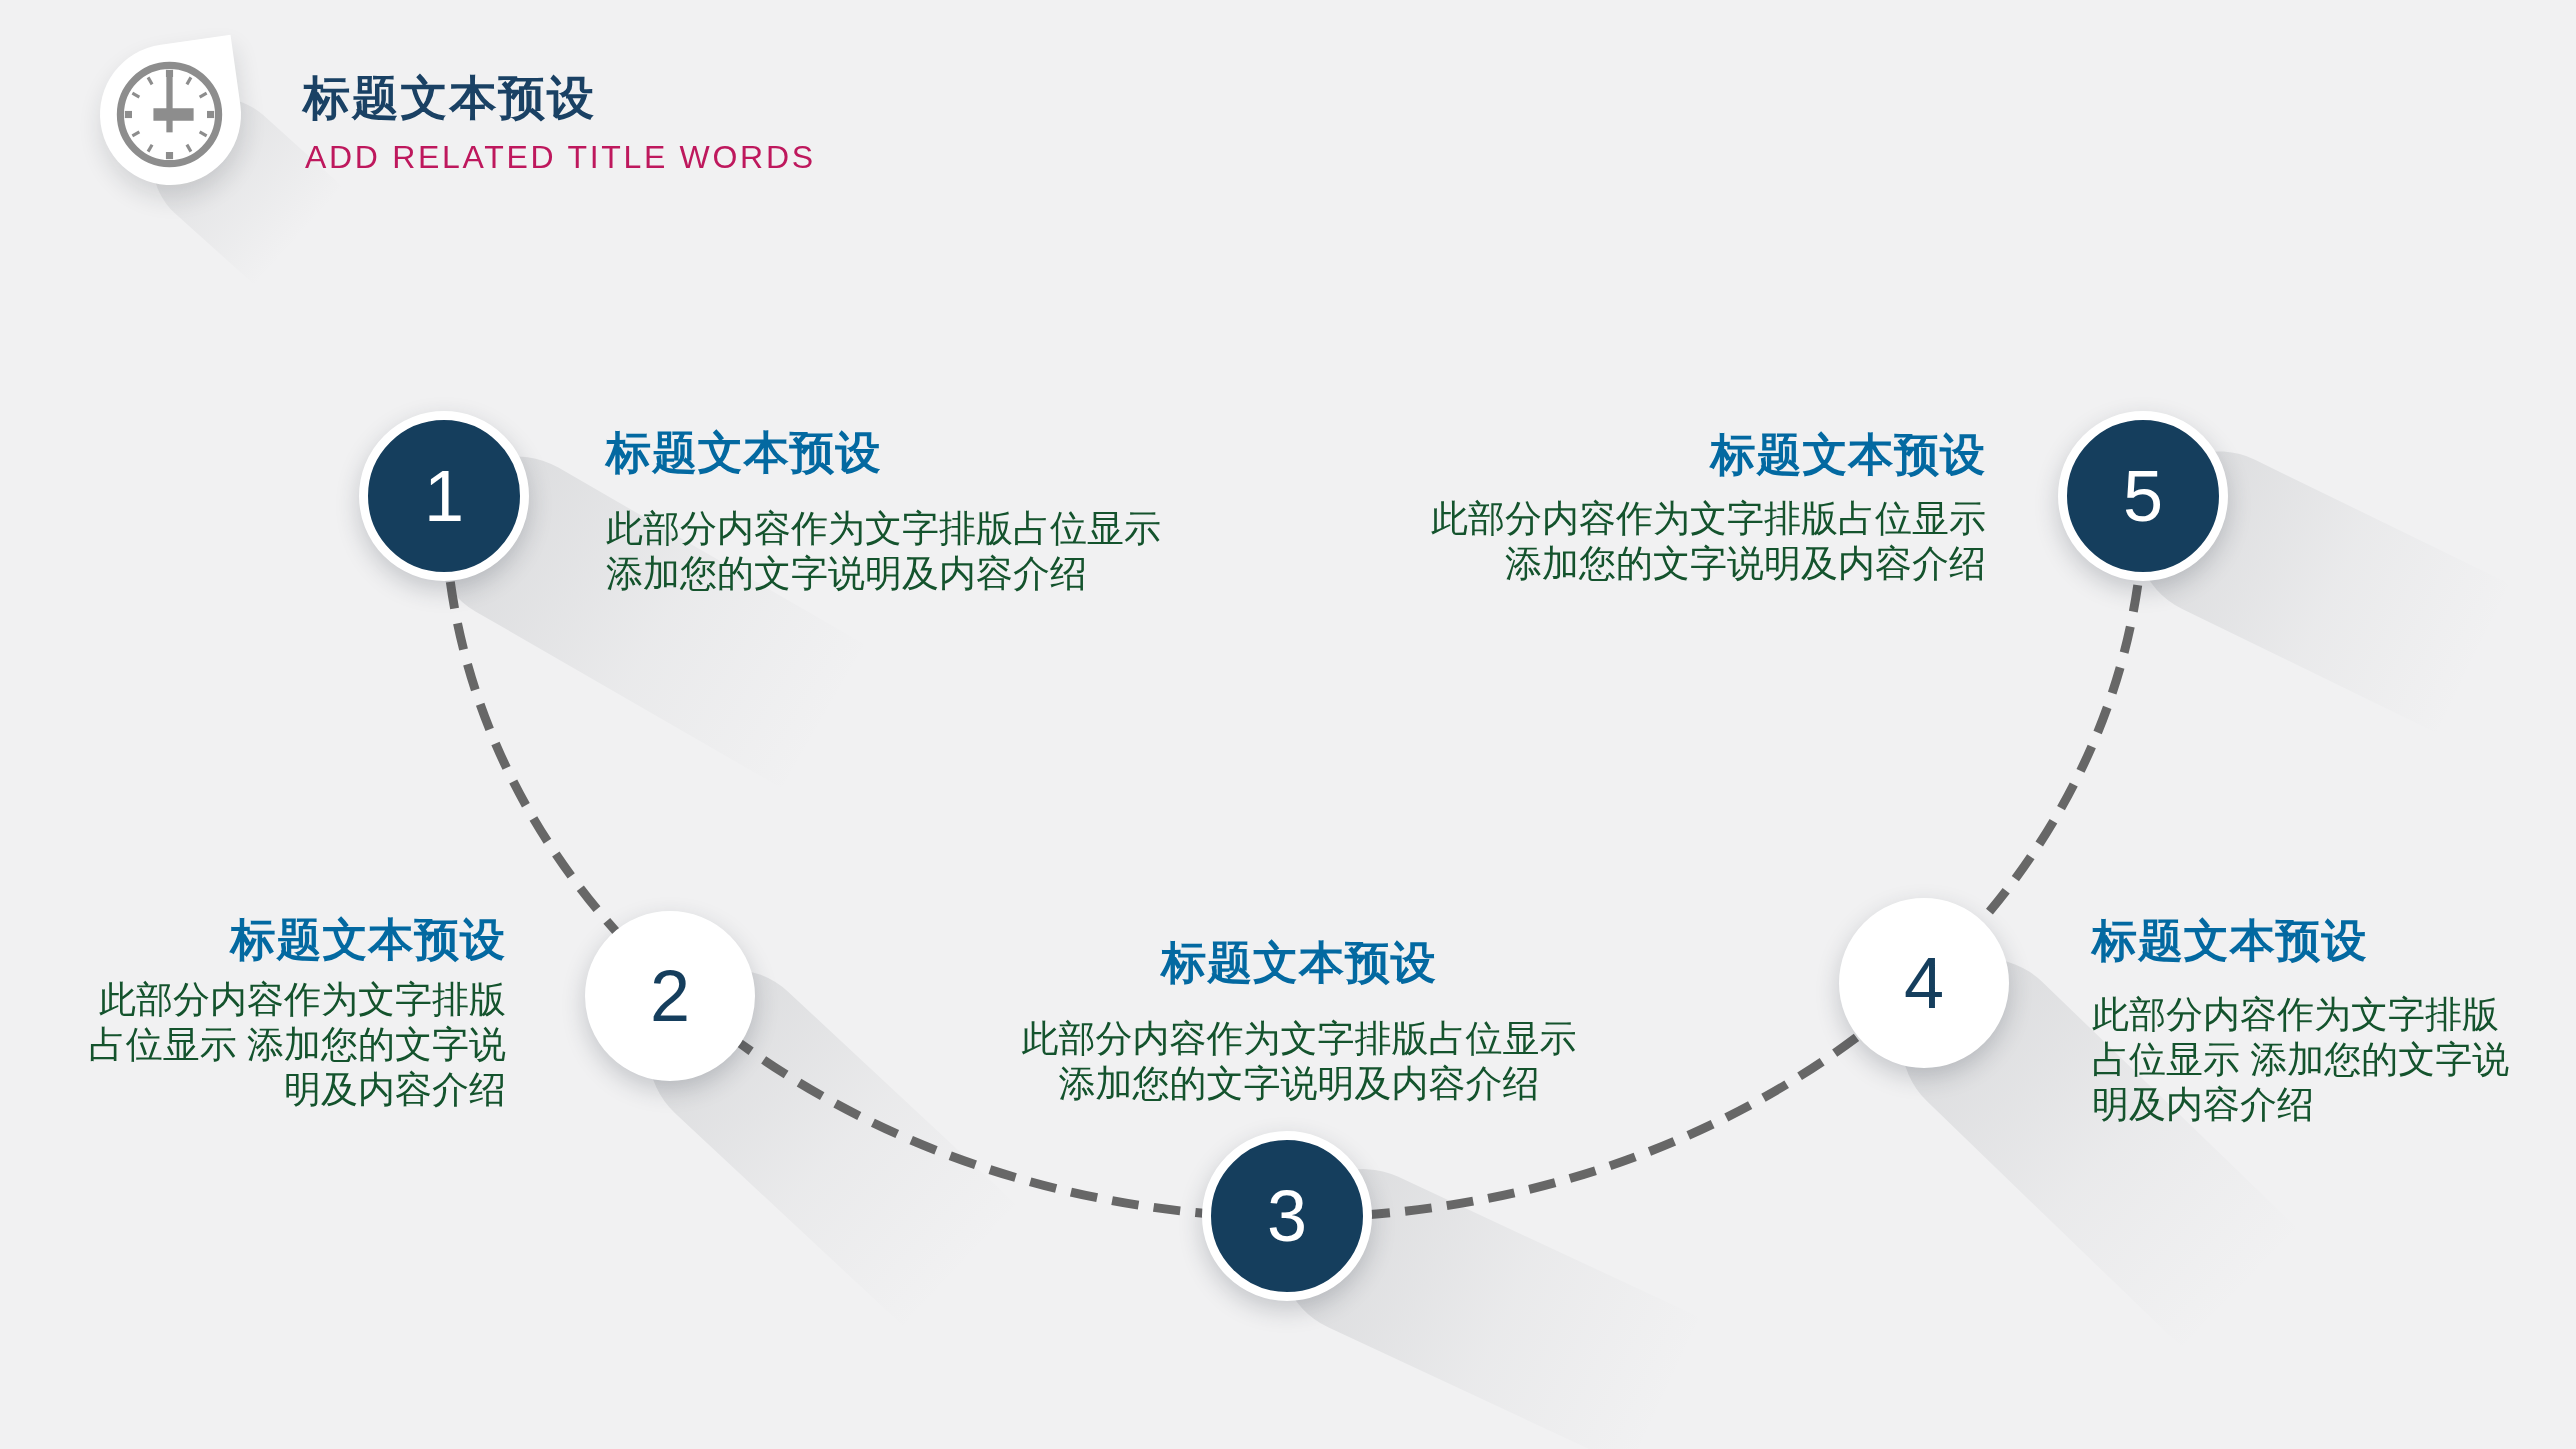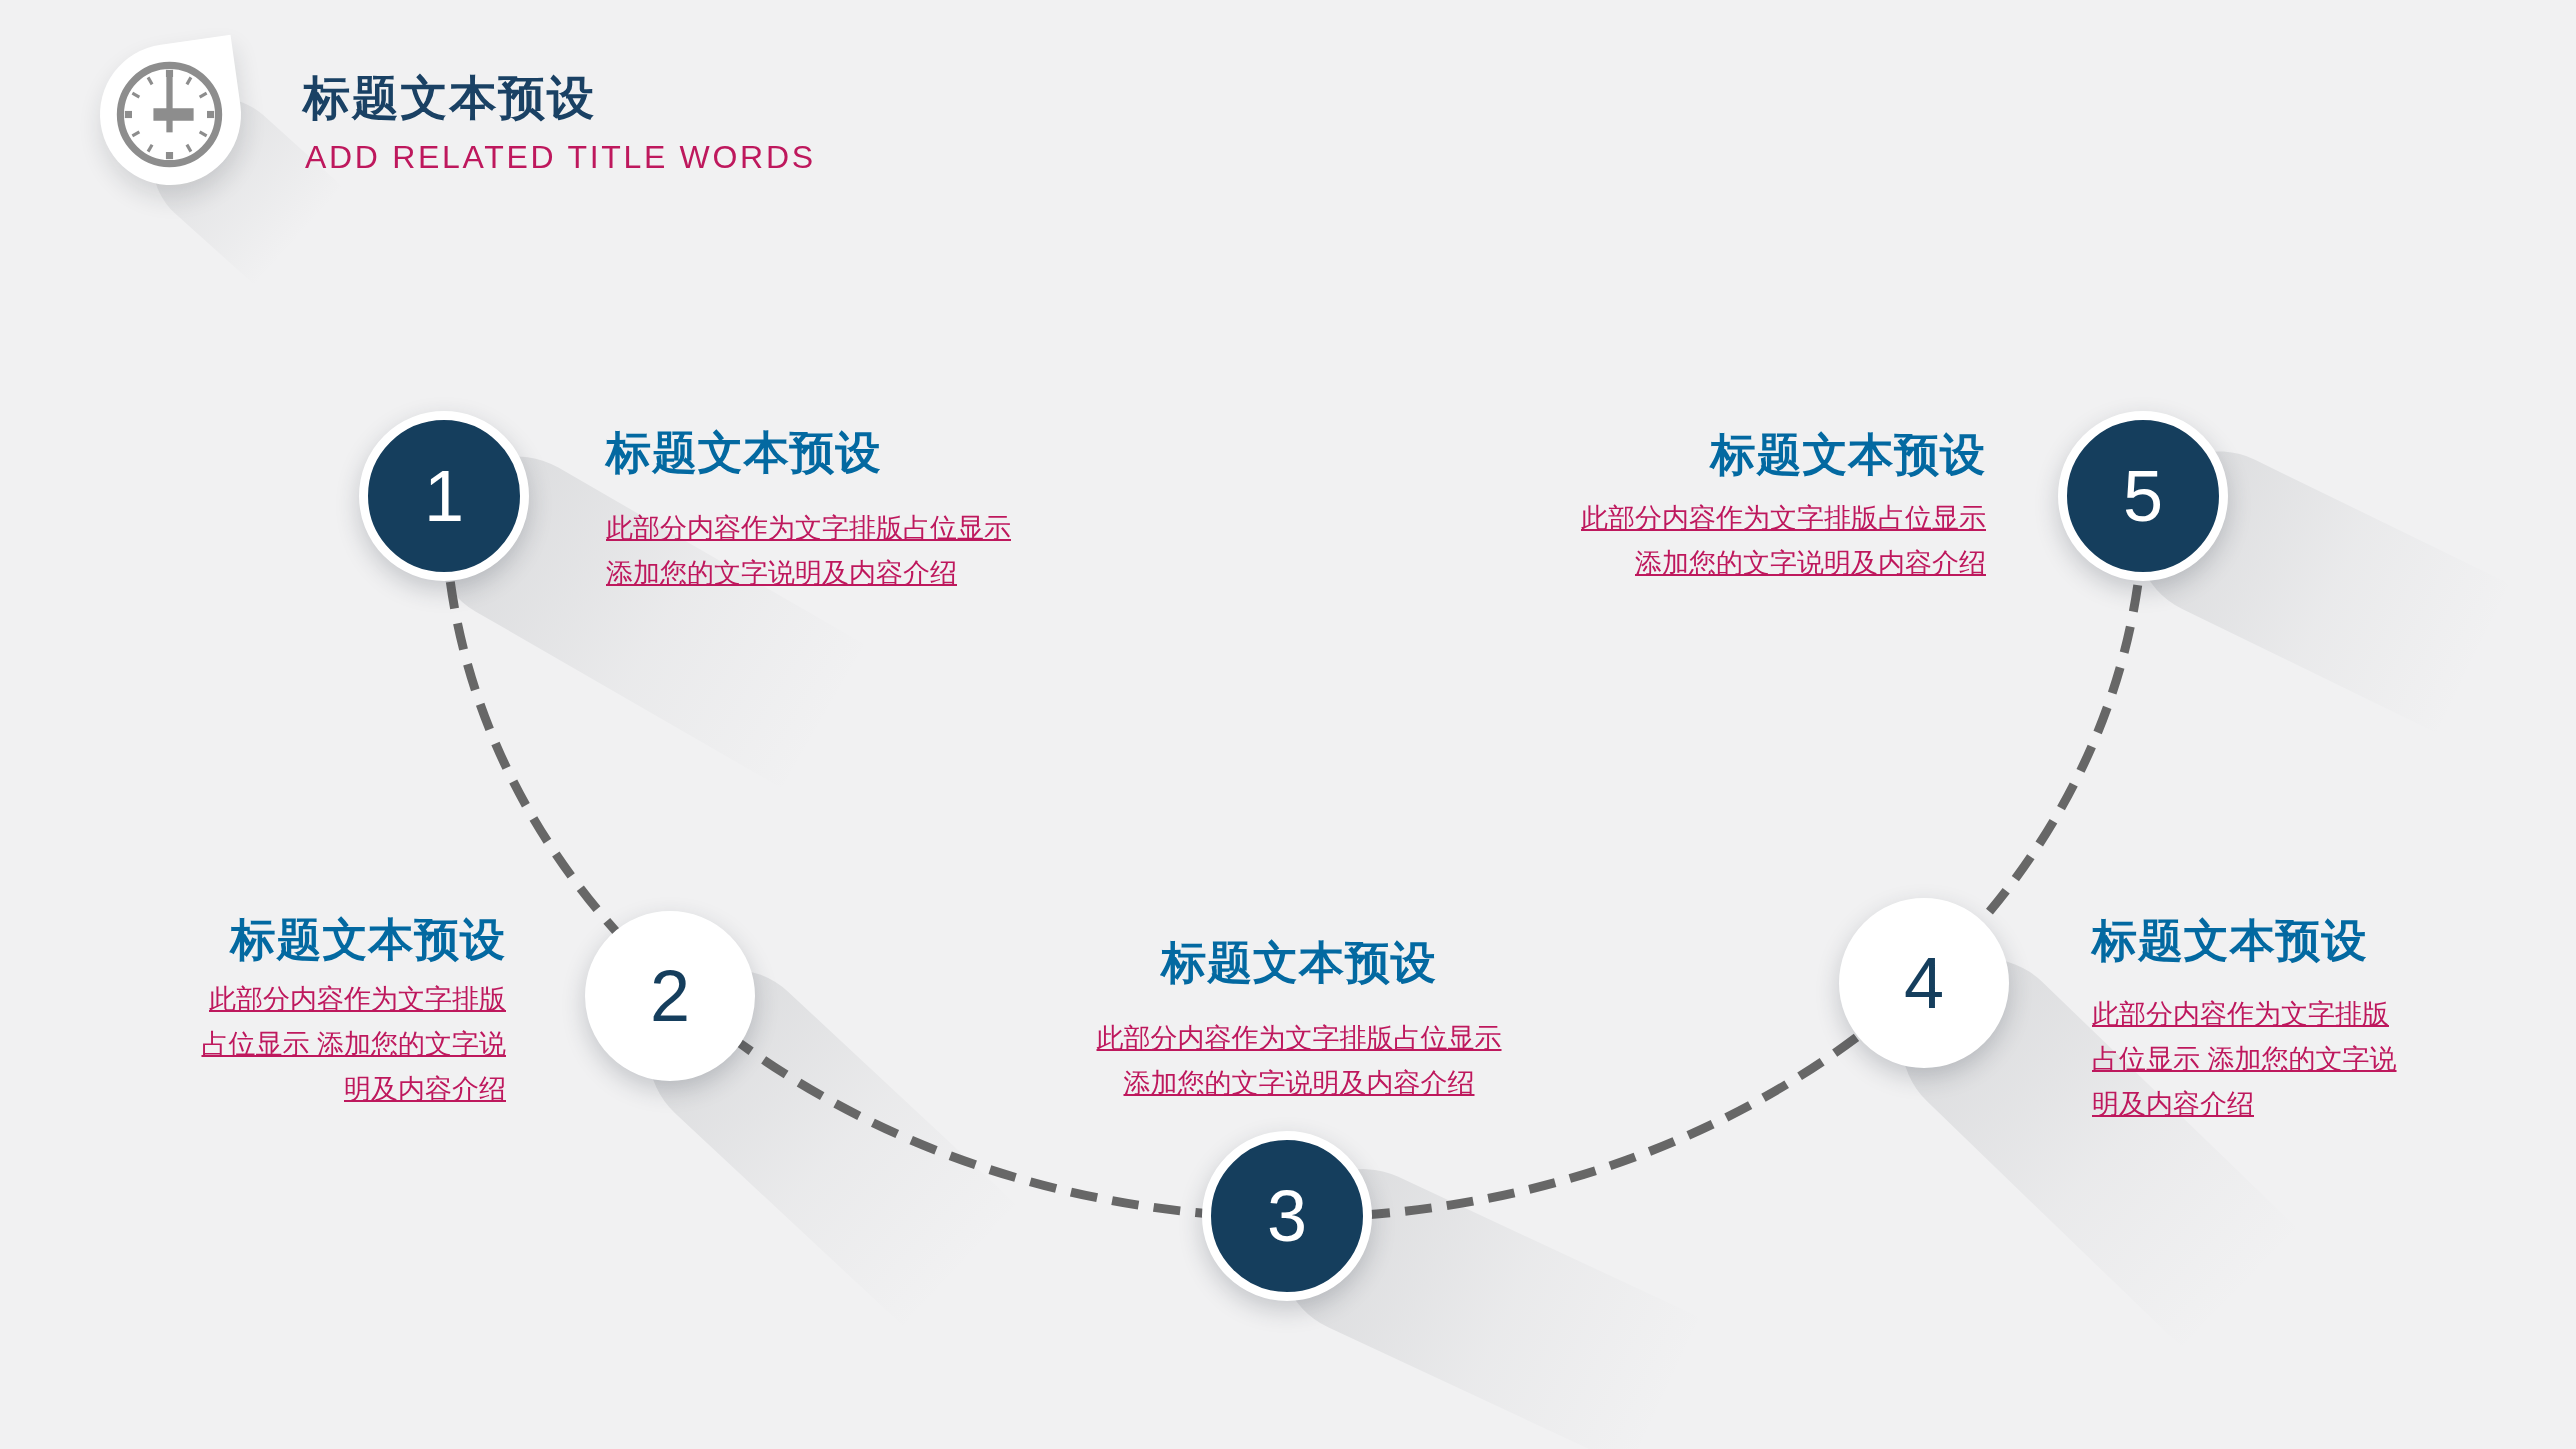--- a/index.html
+++ b/index.html
@@ -94,26 +94,25 @@
     font-size: 45px;
     font-weight: bold;
     color: #0369a1;
     line-height: 50px;
     white-space: nowrap;
     z-index: 4;
     letter-spacing: 0.9px;
   }
   .step-body {
     position: absolute;
-    font-size: 27px;
-    color: #be185d;
+    font-size: 37px;
+    color: #14532d;
     line-height: 45px;
     white-space: nowrap;
     z-index: 4;
-    text-decoration: underline;
   }
 
   .t1 { left: 606px;  top: 428px;  text-align: left; }
   .b1 { left: 606px;  top: 506px;  text-align: left; }
 
   .t2 { right: 2070px; top: 915px; text-align: right; }
   .b2 { right: 2070px; top: 977px; text-align: right; }
 
   .t3 { left: 1299px; top: 938px; transform: translateX(-50%); text-align: center; }
   .b3 { left: 1299px; top: 1016px; transform: translateX(-50%); text-align: center; }

